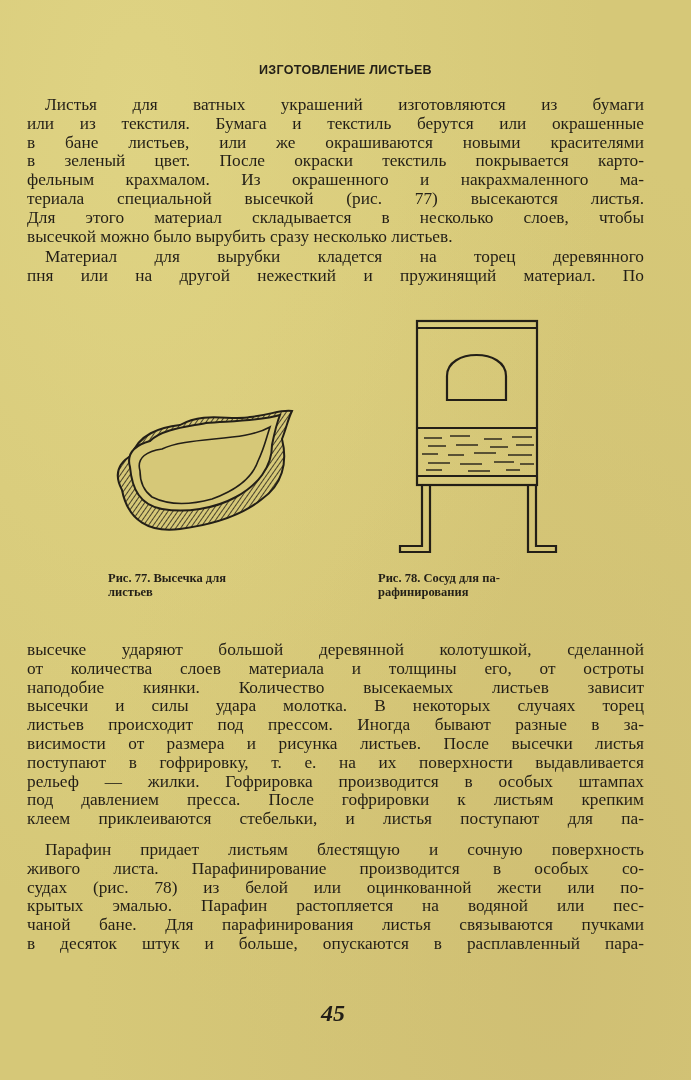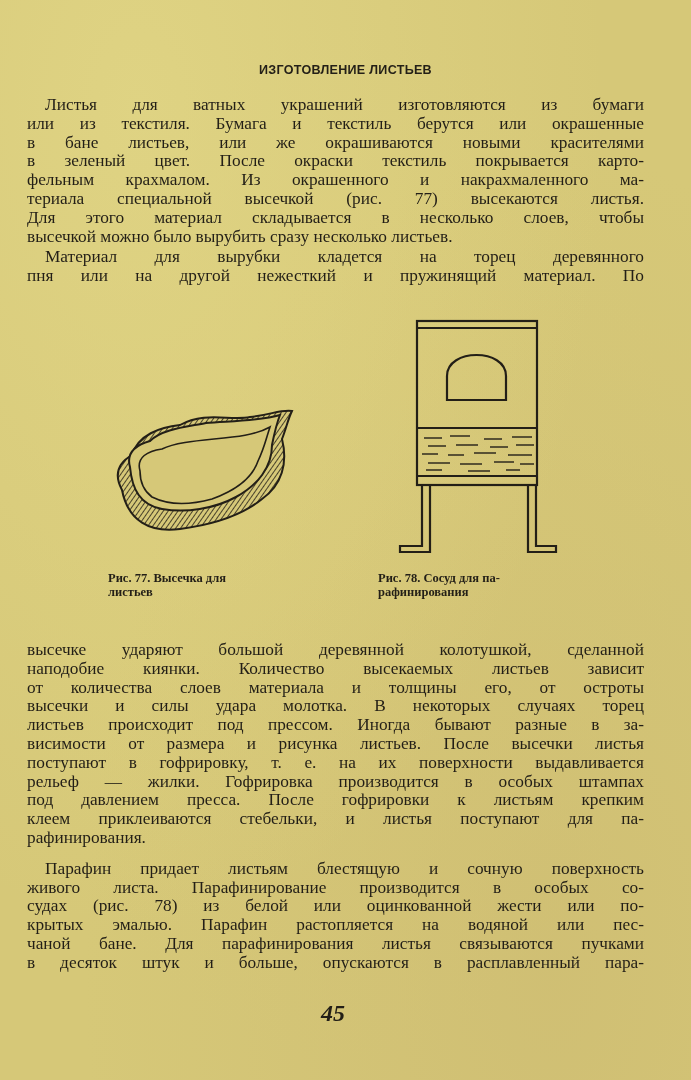--- a/index.html
+++ b/index.html
@@ -124,30 +124,29 @@
       </g>
     </svg>
   </div>
   <div class="caption" style="left:378px; top:571px; width:210px;">
     <div>Рис. 78. Сосуд для па-</div>
     <div>рафинирования</div>
   </div>
 
   <div class="textblock" style="top:641px;">
     <div class="line">высечке ударяют большой деревянной колотушкой, сделанной</div>
+    <div class="line">от количества слоев материала и толщины его, от остроты</div>
     <div class="line">наподобие киянки. Количество высекаемых листьев зависит</div>
-    <div class="line">от количества слоев материала и толщины его, от остроты</div>
     <div class="line">высечки и силы удара молотка. В некоторых случаях торец</div>
     <div class="line">листьев происходит под прессом. Иногда бывают разные в за-</div>
     <div class="line">висимости от размера и рисунка листьев. После высечки листья</div>
     <div class="line">поступают в гофрировку, т. е. на их поверхности выдавливается</div>
     <div class="line">рельеф — жилки. Гофрировка производится в особых штампах</div>
     <div class="line">под давлением пресса. После гофрировки к листьям крепким</div>
     <div class="line">клеем приклеиваются стебельки, и листья поступают для па-</div>
-    <div class="line last">рафинирования.</div>
     <div class="line indent" style="margin-top:12px;">Парафин придает листьям блестящую и сочную поверхность</div>
     <div class="line">живого листа. Парафинирование производится в особых со-</div>
     <div class="line">судах (рис. 78) из белой или оцинкованной жести или по-</div>
     <div class="line">крытых эмалью. Парафин растопляется на водяной или пес-</div>
     <div class="line">чаной бане. Для парафинирования листья связываются пучками</div>
     <div class="line">в десяток штук и больше, опускаются в расплавленный пара-</div>
   </div>
 
   <div class="pagenum">45</div>
 

